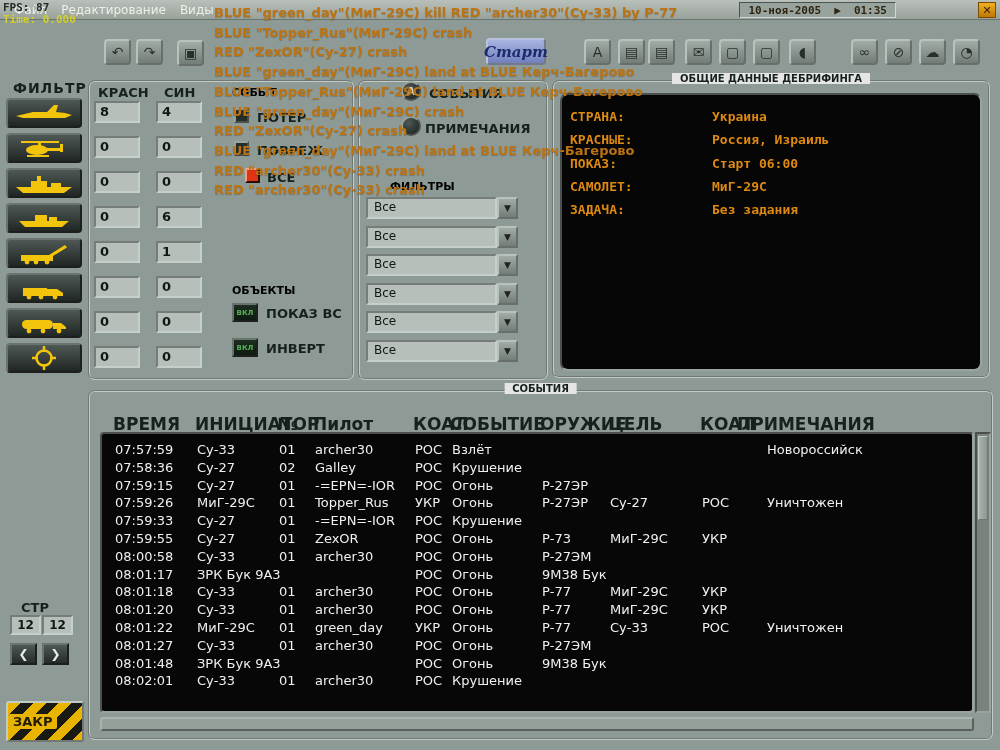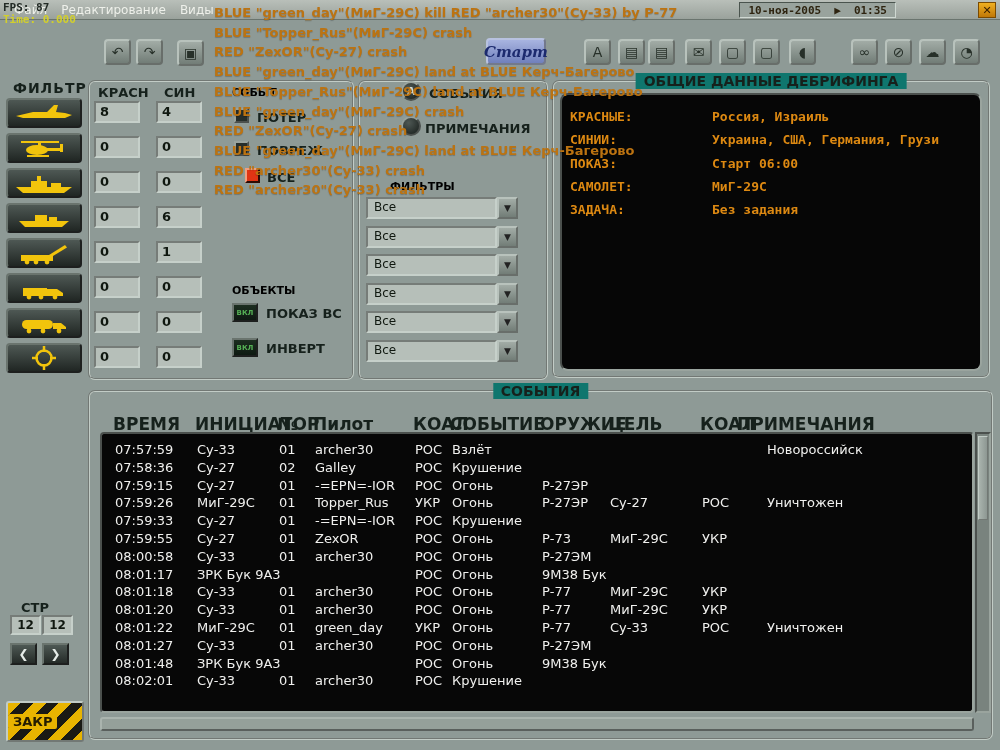--- a/index.html
+++ b/index.html
@@ -30,21 +30,21 @@
   .tbtn { position:absolute; width:27px; height:26px;
     background:linear-gradient(#a2aca6,#727d77); border:2px outset #b8c2bc; border-radius:4px;
     display:flex; align-items:center; justify-content:center; font-size:14px; color:#273029; cursor:pointer; }
   .start-btn { position:absolute; left:486px; top:38px; width:60px; height:27px;
     background:linear-gradient(#a8b4e0,#7080bc); border:2px outset #b8c2e0; border-radius:4px;
     color:#1c2a6e; font-family:"DejaVu Serif",serif; font-style:italic; font-weight:bold; font-size:15px;
     display:flex; align-items:center; justify-content:center; cursor:pointer; }
 
   .frame { position:absolute; border:2px groove #c2ccc6; border-radius:7px; }
   .frame-title { position:absolute; top:-9px; left:50%; transform:translateX(-50%);
-    background:#0f766e; padding:0 8px; font-size:14px; font-weight:bold; color:#16211c; white-space:nowrap; }
+    background:#e5e5e5; padding:0 8px; font-size:10px; font-weight:bold; color:#16211c; white-space:nowrap; }
 
   .side-title { position:absolute; left:13px; top:80px; font-size:14px; font-weight:bold;
     color:#16211c; letter-spacing:1px; }
   .icon-col { position:absolute; left:6px; top:98px; }
   .icon-btn { width:76px; height:30px; margin-bottom:5px;
     background:linear-gradient(#4e5854,#202623); border:2px outset #6a746e; border-radius:4px;
     display:flex; align-items:center; justify-content:center; cursor:pointer; }
 
   .count-head { position:absolute; font-size:13px; font-weight:bold; color:#16211c; }
   .count-rows { position:absolute; left:94px; top:101px; }
@@ -358,28 +358,28 @@
       <span class="dd-btn">▼</span>
     </div>
   </div>
 
 <div class="frame" style="left:552px;top:80px;width:438px;height:298px">
   <span class="frame-title">ОБЩИЕ ДАННЫЕ ДЕБРИФИНГА</span>
 </div>
 <div class="debrief-panel"></div>
 <div class="debrief-rows">
 
+    <div class="debrief-row">
+      <span class="lbl">СТРАНА:</span><span>Украина</span>
+    </div>
 
     <div class="debrief-row">
       <span class="lbl">КРАСНЫЕ:</span><span>Россия, Израиль</span>
     </div>
 
-    <div class="debrief-row">
-      <span class="lbl">СИНИИ:</span><span>Украина, США, Германия, Грузи</span>
-    </div>
 
     <div class="debrief-row">
       <span class="lbl">ПОКАЗ:</span><span>Старт 06:00</span>
     </div>
 
 
     <div class="debrief-row">
       <span class="lbl">САМОЛЕТ:</span><span>МиГ-29С</span>
     </div>
 

